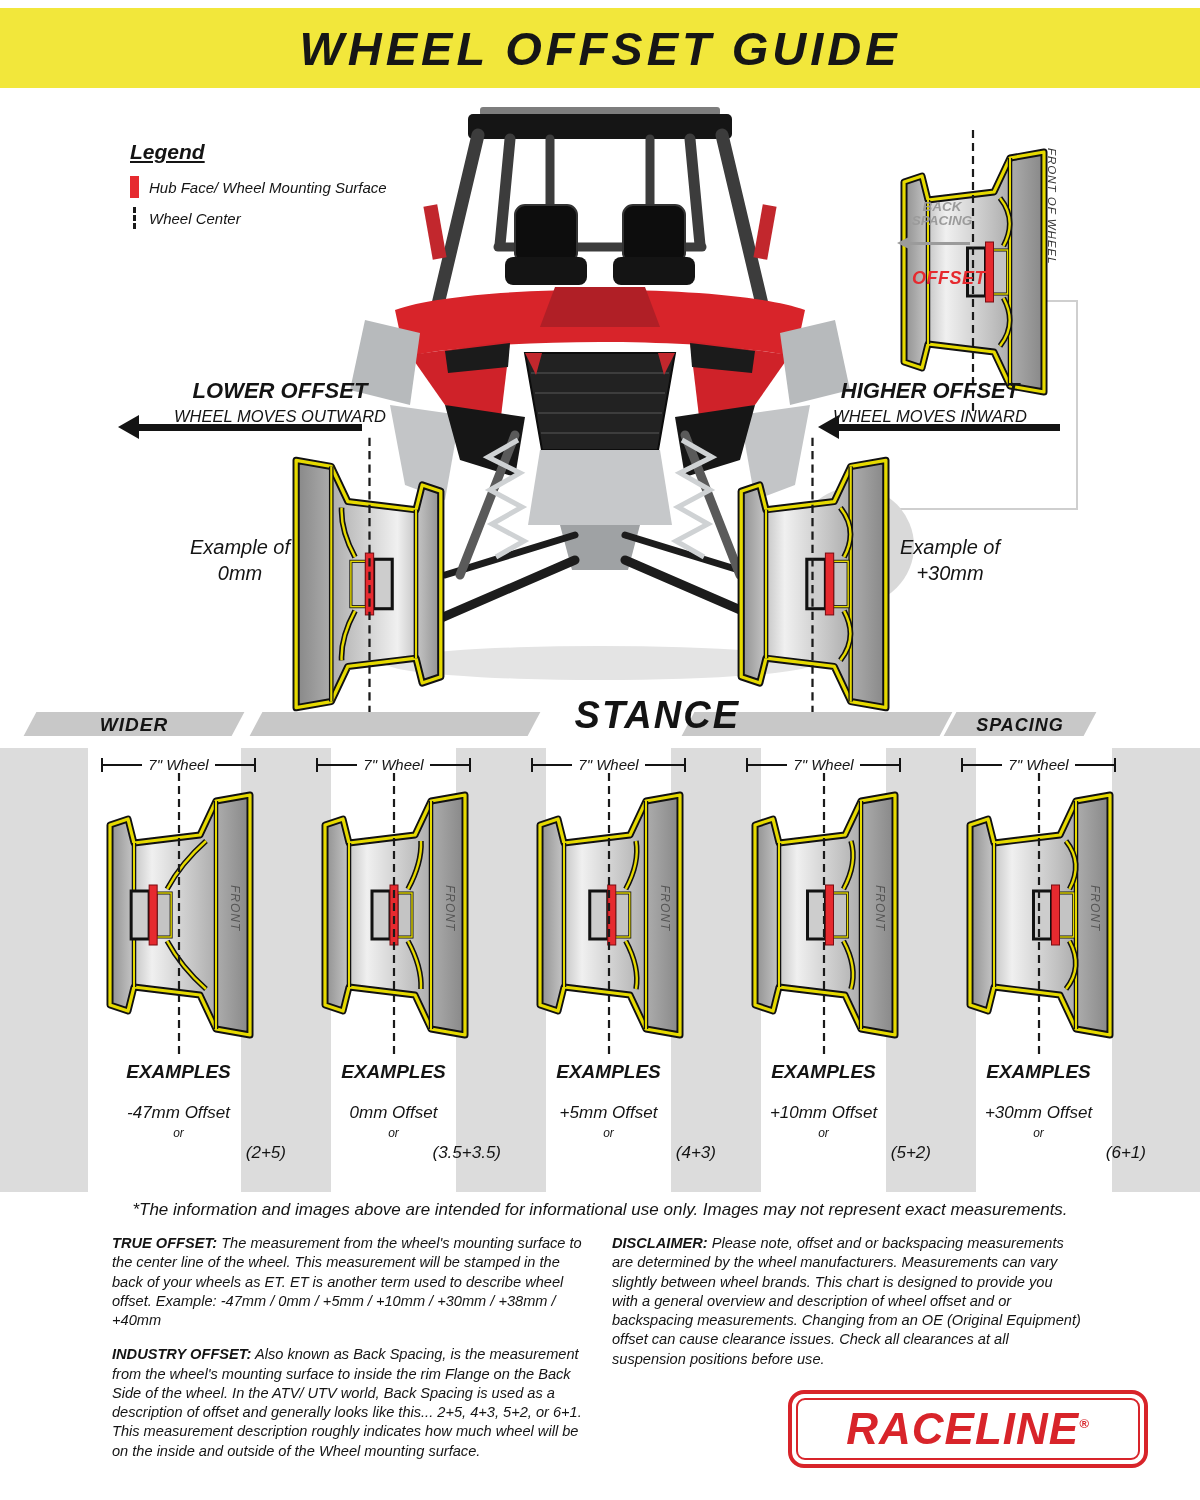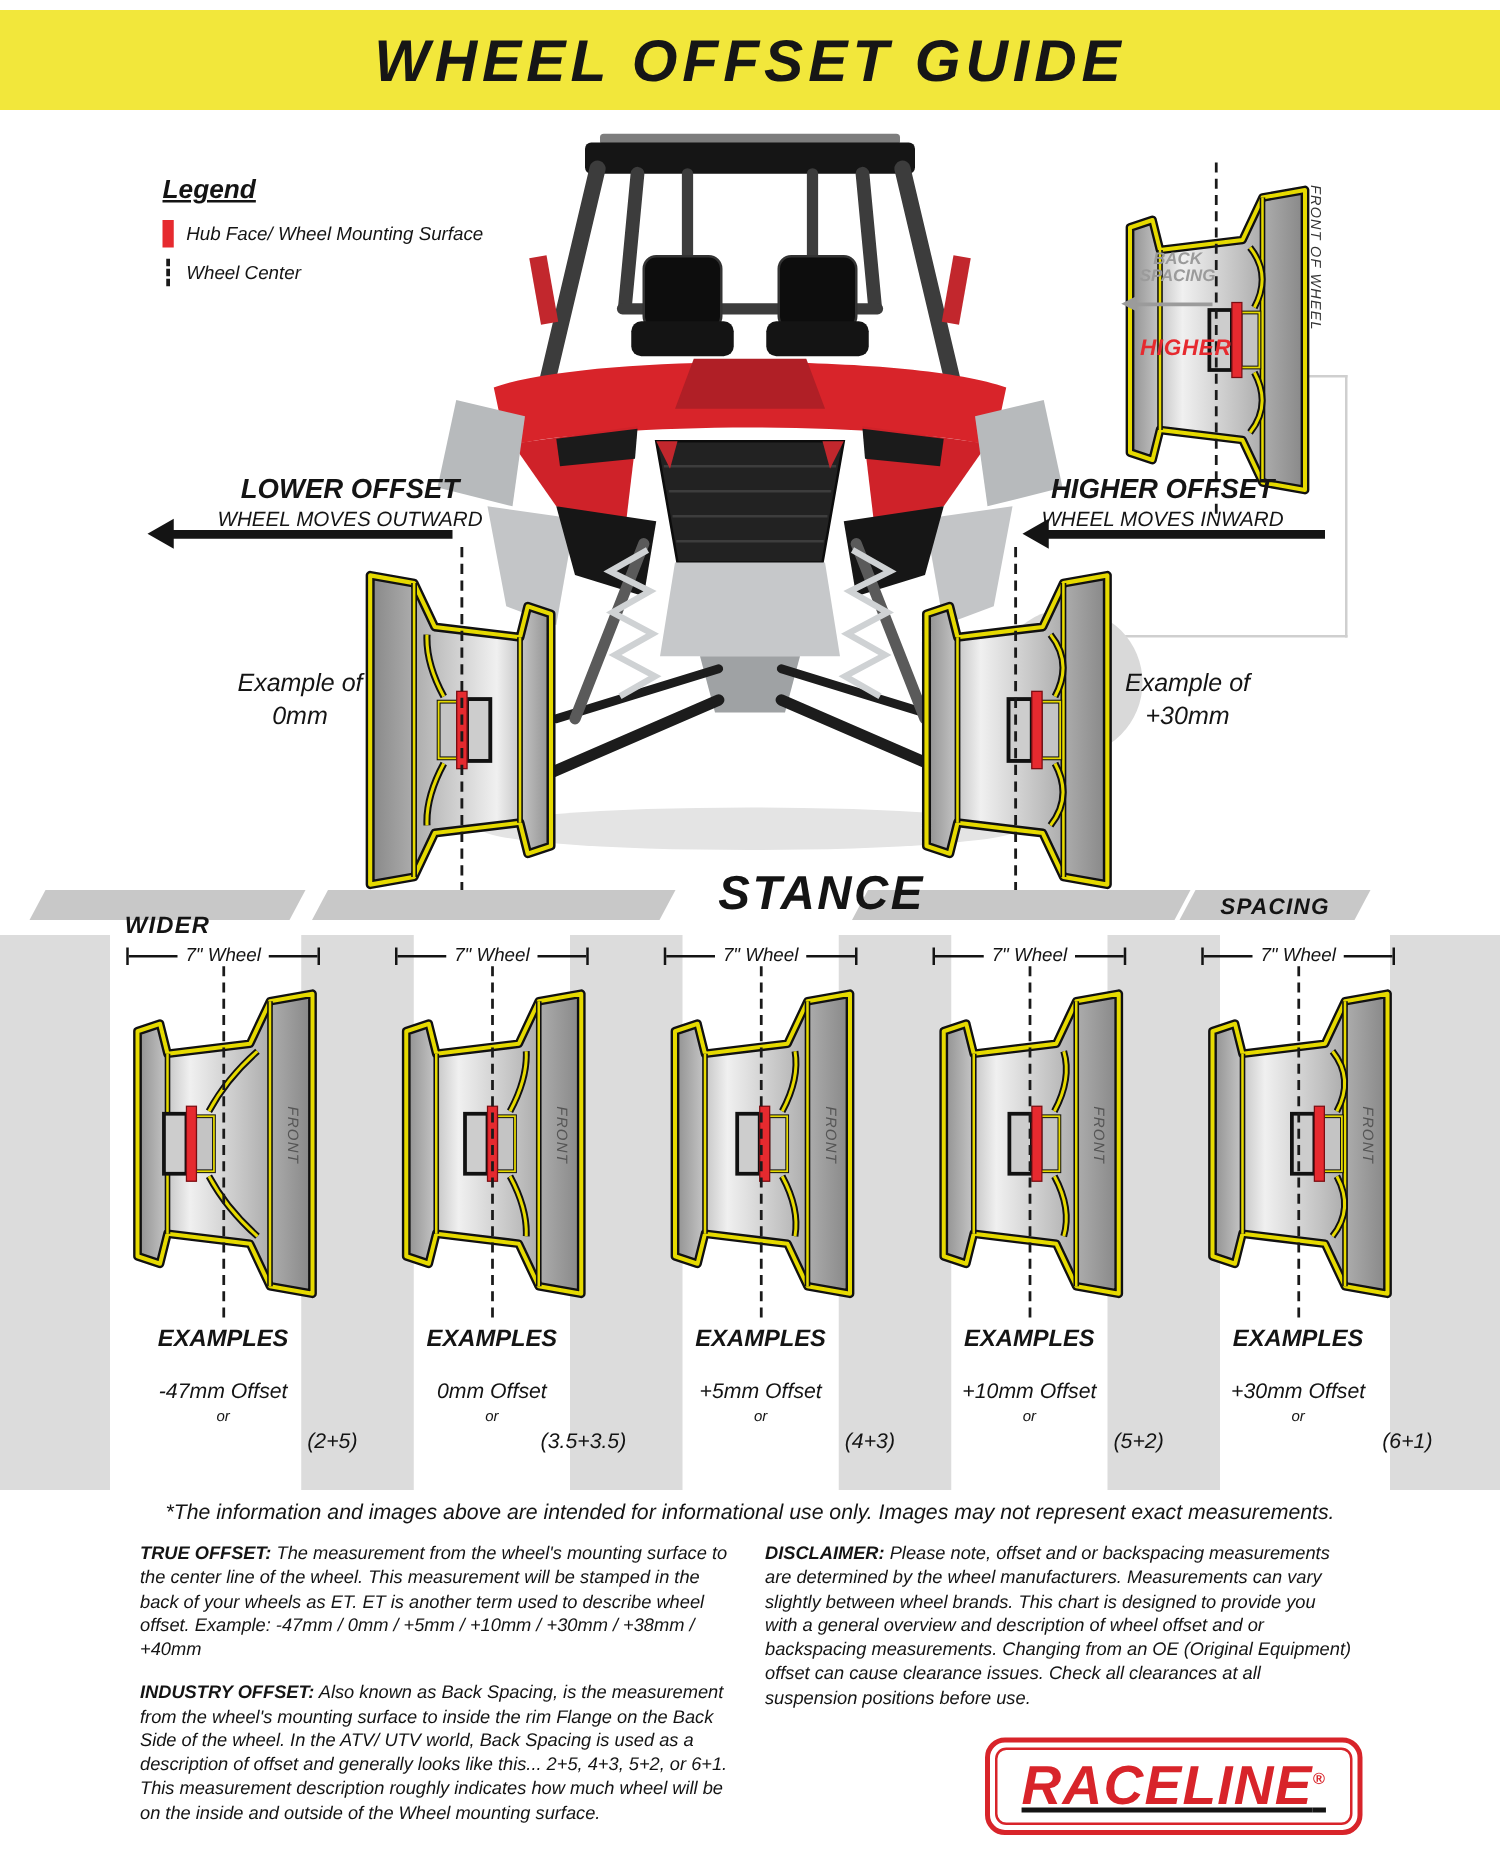--- a/index.html
+++ b/index.html
@@ -77,22 +77,22 @@
 
   
   .footnote { position:absolute; left:50px; top:1200px; width:1100px; text-align:center;
               font-style:italic; font-size:17px; }
   .def-left { position:absolute; left:112px; top:1234px; width:470px; }
   .def-right { position:absolute; left:612px; top:1234px; width:470px; }
   .def p { font-size:14.6px; font-style:italic; line-height:1.32; margin-bottom:15px; }
   .def b { font-weight:bold; }
 
   
-  .logo { position:absolute; left:788px; top:1390px; width:302px; height:78px;
-          border:4px solid #d8242a; border-radius:16px; padding:4px; background:#fff;text-decoration:underline; }
+  .logo { position:absolute; left:788px; top:1390px; width:360px; height:78px;
+          border:4px solid #d8242a; border-radius:16px; padding:4px; background:#fff; }
   .logo-inner { width:100%; height:100%; border:2px solid #d8242a; border-radius:9px;
                 display:flex; align-items:center; justify-content:center; }
   .logo-text { color:#d8242a; font-weight:bold; font-style:italic; font-size:44px; letter-spacing:1px; }
   .logo-text sup { font-size:13px; }
   .preline { white-space:pre-line; }
 </style>
 </head>
 <body>
 
 <div class="page">
@@ -196,21 +196,21 @@
     <rect x="94.5" y="108" width="15" height="44" fill="#c4c4c4" stroke="#111" stroke-width="3"></rect>
     <rect x="94.5" y="108" width="15" height="44" fill="none" stroke="#e6da00" stroke-width="1.4"></rect>
     <rect x="87.5" y="100" width="8" height="60" fill="#e62a2f" stroke="#7a0d12" stroke-width="1"></rect>
     <line x1="75" y1="-12" x2="75" y2="272" stroke="#1a1a1a" stroke-width="2.2" stroke-dasharray="8 5"></line>
   </g>
         </svg>
       </div>
     <div class="bs-label preline">BACK
 SPACING</div>
     <div class="bs-arrow"></div>
-    <div class="offset-label">HIGHER</div>
+    <div class="offset-label">OFFSET</div>
     <div class="fow-label">FRONT OF WHEEL</div>
   </div>
 
   <div class="dir-block" style="left:165px;top:378px;width:230px;">
     <div class="dir-title">LOWER OFFSET</div>
     <div class="dir-sub">WHEEL MOVES OUTWARD</div>
   </div>
   <div class="arrow" style="left:138px;top:424px;width:224px;"></div>
 
   <div class="dir-block" style="left:808px;top:378px;width:244px;">
@@ -276,21 +276,21 @@
   </div>
   <div class="example-label" style="left:895px;top:534px;width:110px;">
     <div>Example of</div>
     <div>+30mm</div>
   </div>
 
   <div class="skewbar" style="left:30px;top:712px;width:208px;"></div>
   <div class="skewbar" style="left:256px;top:712px;width:278px;"></div>
   <div class="skewbar" style="left:688px;top:712px;width:258px;"></div>
   <div class="skewbar" style="left:950px;top:712px;width:140px;"></div>
-  <div class="stance-side" style="left:30px;top:730px;width:208px;">WIDER</div>
+  <div class="stance-side" style="left:30px;top:714px;width:208px;">WIDER</div>
   <div class="stance-title">STANCE</div>
   <div class="stance-side" style="left:942px;top:715px;width:156px;font-size:18px;">SPACING</div>
 
   <div class="stripe" style="left:0;width:88px;"></div>
   <div class="stripe" style="left:241px;width:90px;"></div>
   <div class="stripe" style="left:456px;width:90px;"></div>
   <div class="stripe" style="left:671px;width:90px;"></div>
   <div class="stripe" style="left:886px;width:90px;"></div>
   <div class="stripe" style="left:1112px;width:88px;"></div>
 

